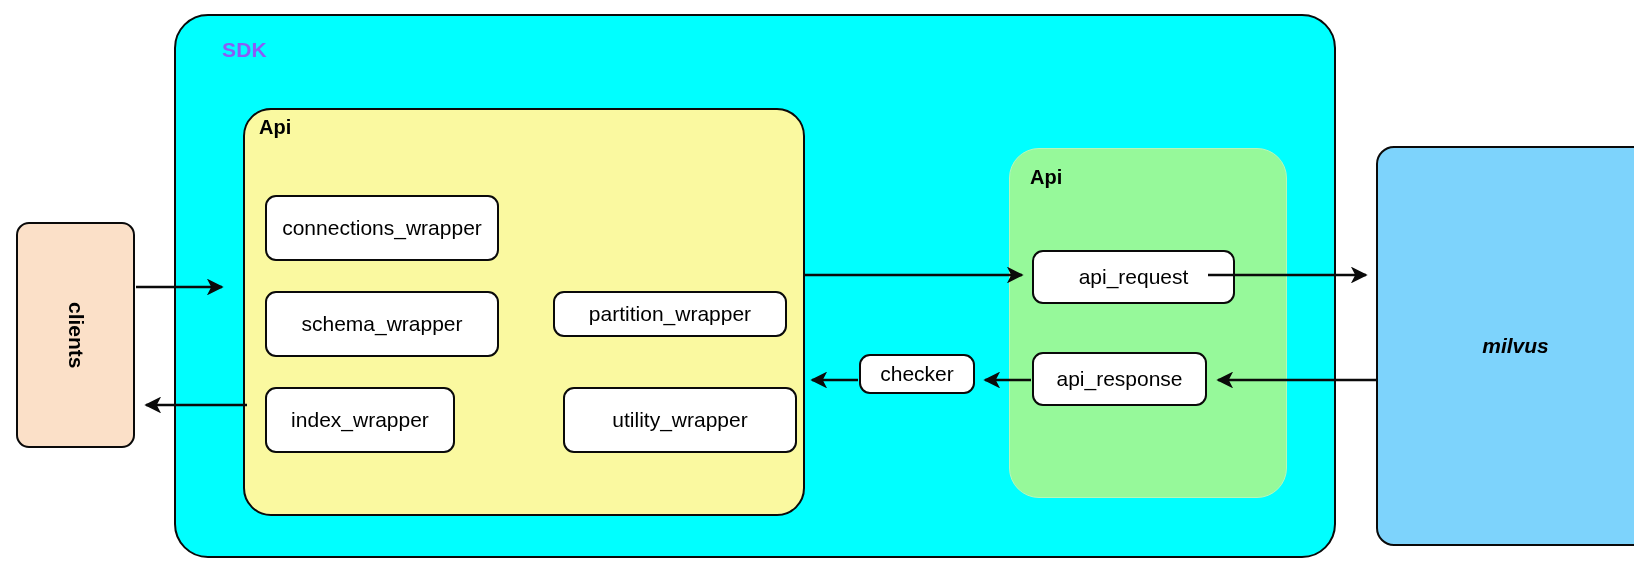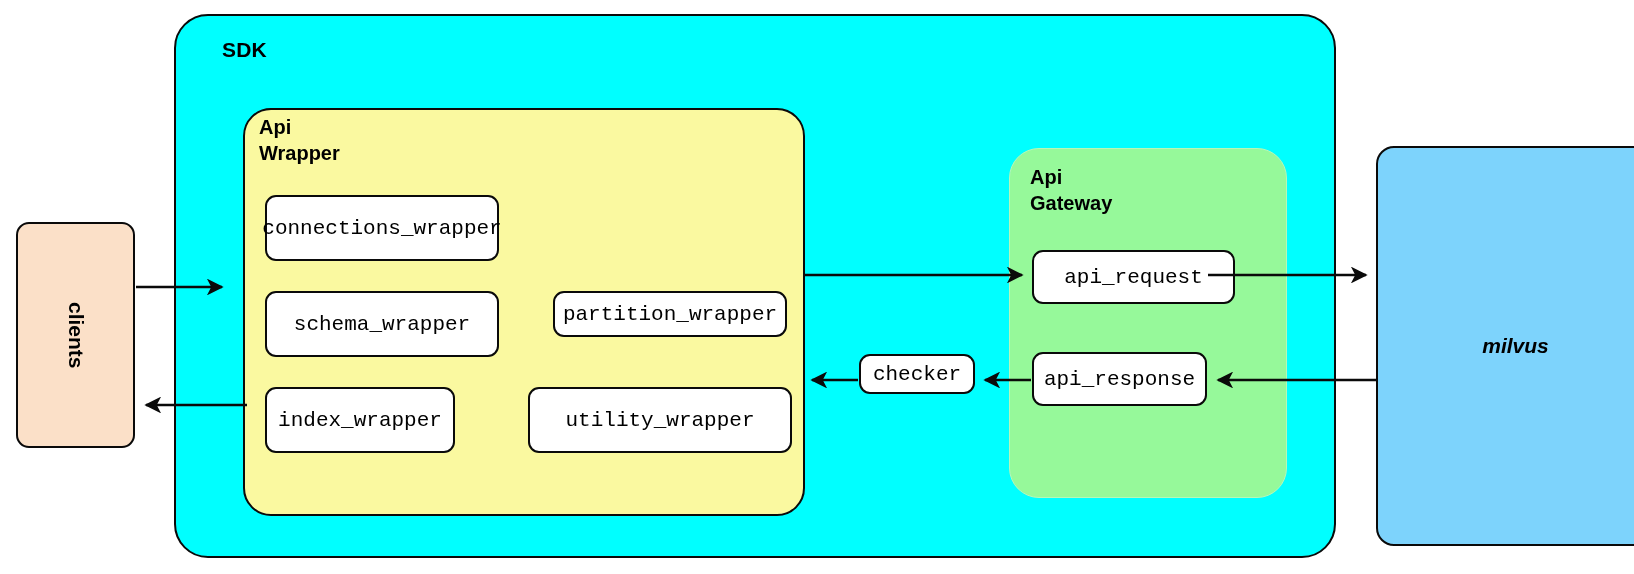--- a/index.html
+++ b/index.html
@@ -37,21 +37,21 @@
     border: 2px solid #0a0a0a;
     border-radius: 34px;
   }
   .sdk-label {
     position: absolute;
     left: 222px;
     top: 38px;
     font-size: 21px;
     font-weight: bold;
     letter-spacing: 0.2px;
-    color: #000000;
+    color: #8b5cf6;
   }
 
   
   .apiwrapper-box {
     left: 243px;
     top: 108px;
     width: 562px;
     height: 408px;
     background: #faf9a0;
     border: 2px solid #0a0a0a;
@@ -91,29 +91,28 @@
   }
   .apigateway-label .l2 { display: block; }
 
   
   .leaf {
     background: #ffffff;
     border: 2px solid #0a0a0a;
     border-radius: 11px;
     font-size: 21px;
     text-align: left;
-    font-family: Liberation Mono, monospace;
   }
 
   .w-conn      { left: 265px; top: 195px;  width: 234px; height: 66px; }
   .w-coll      { left: 553px; top: 195px;  width: 234px; height: 66px; }
   .w-schema    { left: 265px; top: 291px;  width: 234px; height: 66px; }
   .w-partition { left: 553px; top: 291px;  width: 234px; height: 46px; }
   .w-index     { left: 265px; top: 387px;  width: 190px; height: 66px; }
-  .w-utility   { left: 528px; top: 387px;  width: 264px; height: 66px; }
+  .w-utility   { left: 563px; top: 387px;  width: 234px; height: 66px; }
 
   .w-checker   { left: 859px; top: 354px;  width: 116px; height: 40px; }
   .w-apireq    { left: 1032px; top: 250px; width: 203px; height: 54px; }
   .w-apiresp   { left: 1032px; top: 352px; width: 175px; height: 54px; }
 
   
   .clients-box {
     left: 16px;
     top: 222px;
     width: 119px;
@@ -158,27 +157,25 @@
 <body>
 
 <div id="diagram">
 
   <div class="node sdk-box"></div>
   <div class="sdk-label">SDK</div>
 
   <div class="node apiwrapper-box"></div>
   <div class="apiwrapper-label">
     <span>Api</span>
-    <span class="l2">Wrapper</span>
   </div>
 
   <div class="node apigateway-box"></div>
   <div class="apigateway-label">
     <span>Api</span>
-    <span class="l2">Gateway</span>
   </div>
 
   <div class="node leaf w-conn">connections_wrapper</div>
   <div class="node leaf w-schema">schema_wrapper</div>
   <div class="node leaf w-partition">partition_wrapper</div>
   <div class="node leaf w-index">index_wrapper</div>
   <div class="node leaf w-utility">utility_wrapper</div>
 
   <div class="node leaf w-checker">checker</div>
   <div class="node leaf w-apireq">api_request</div>

